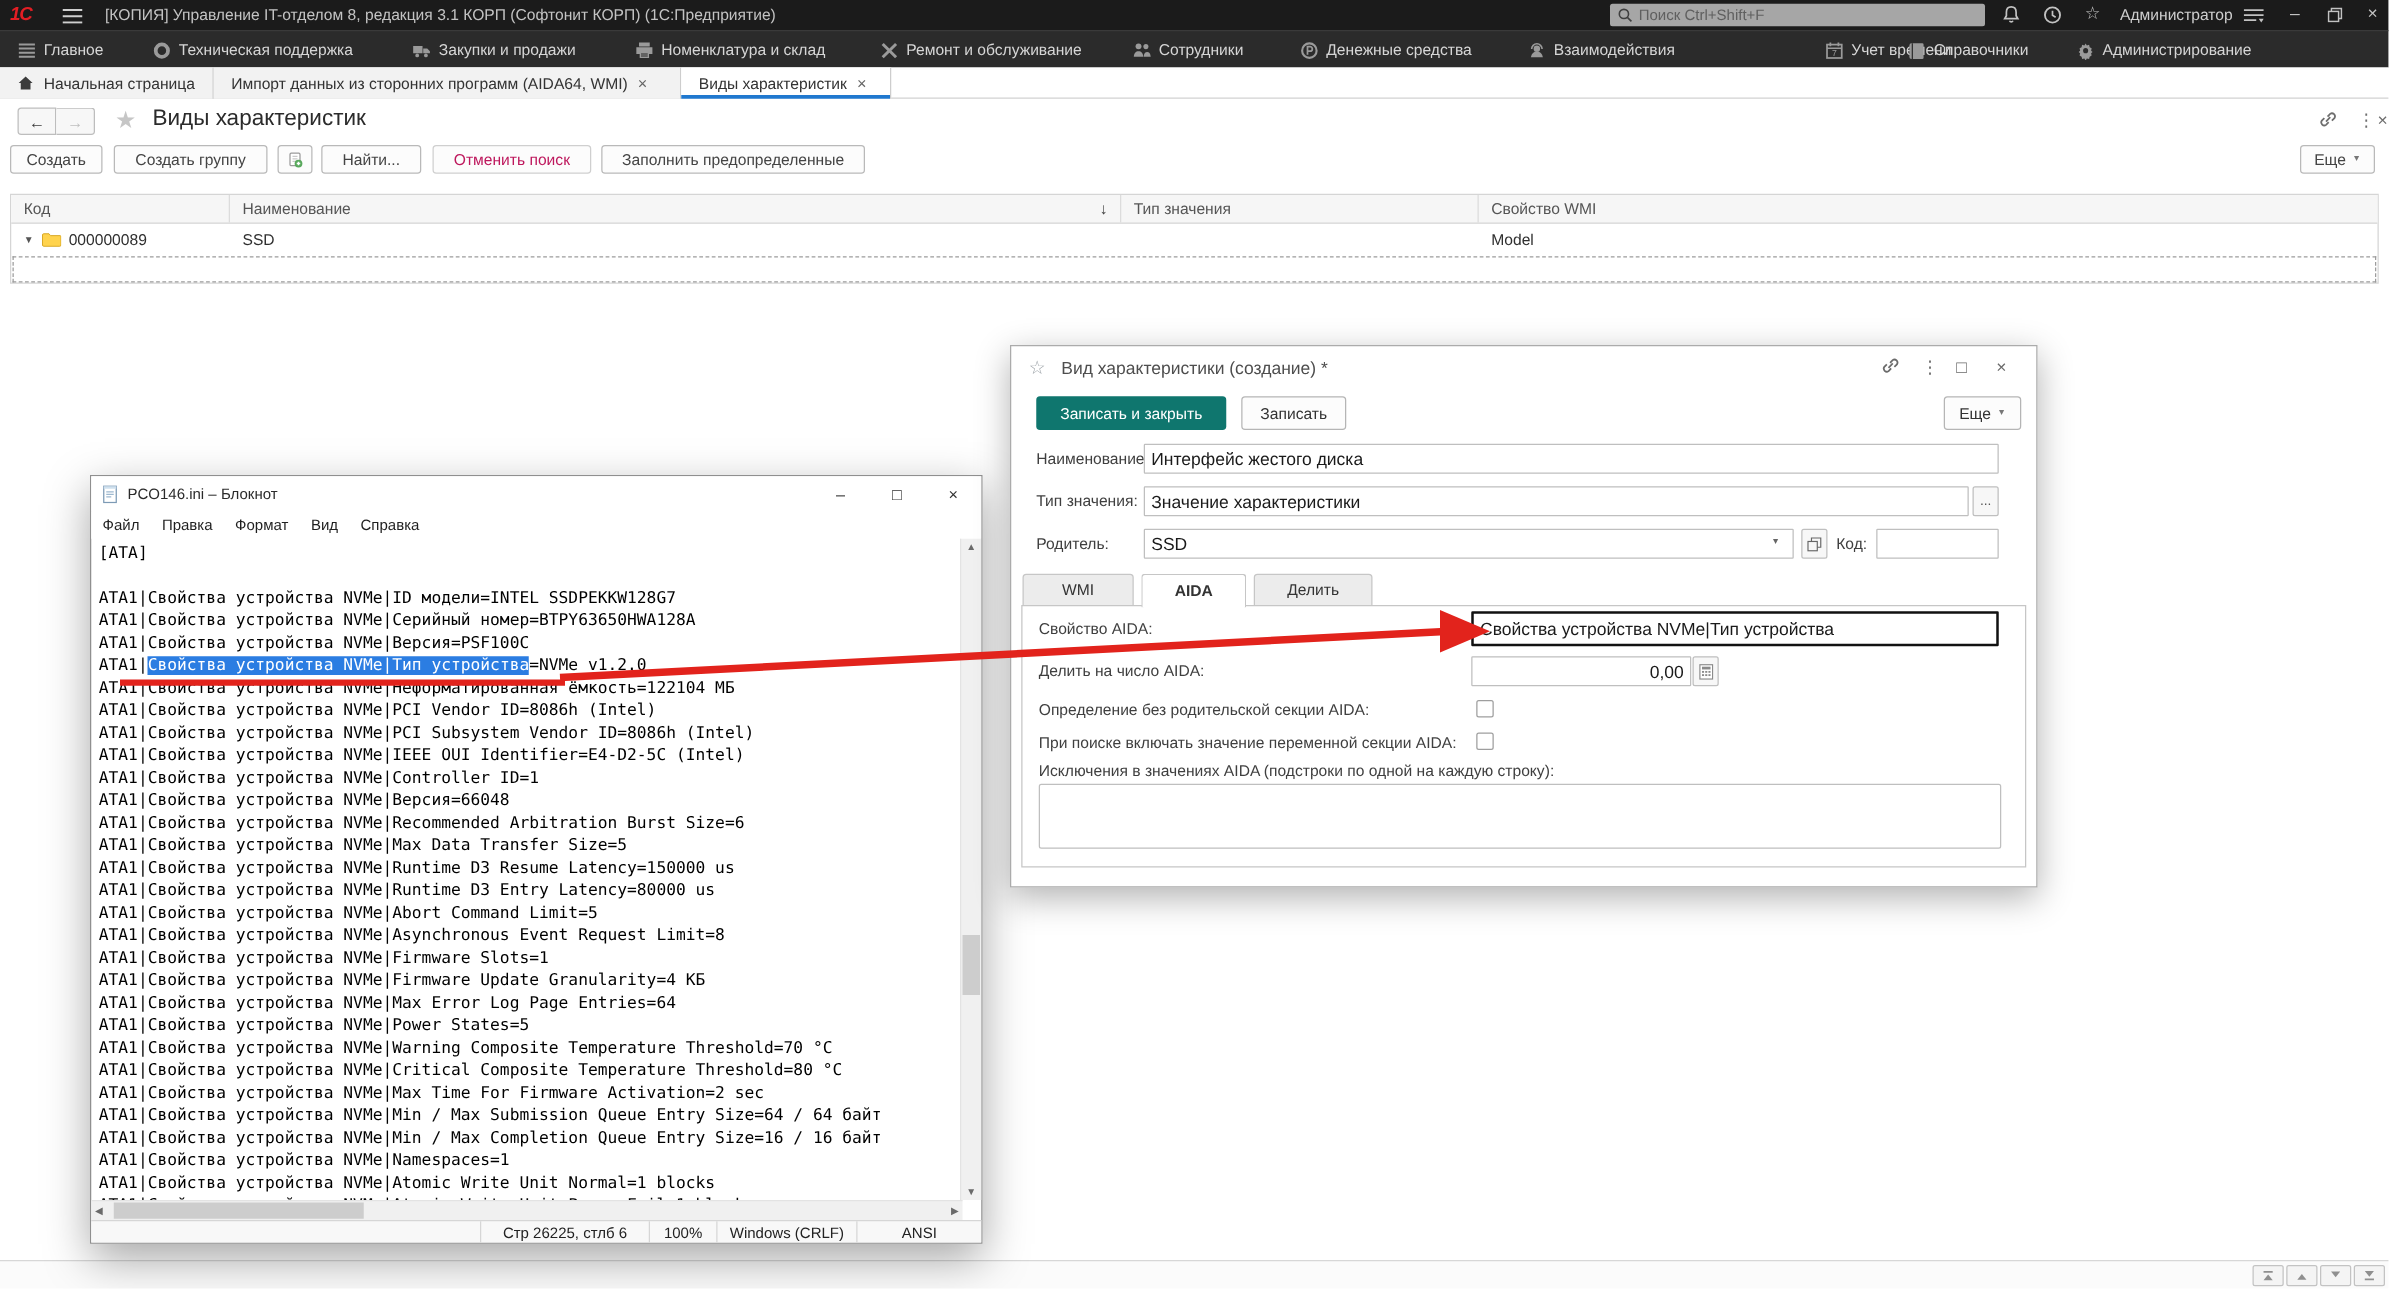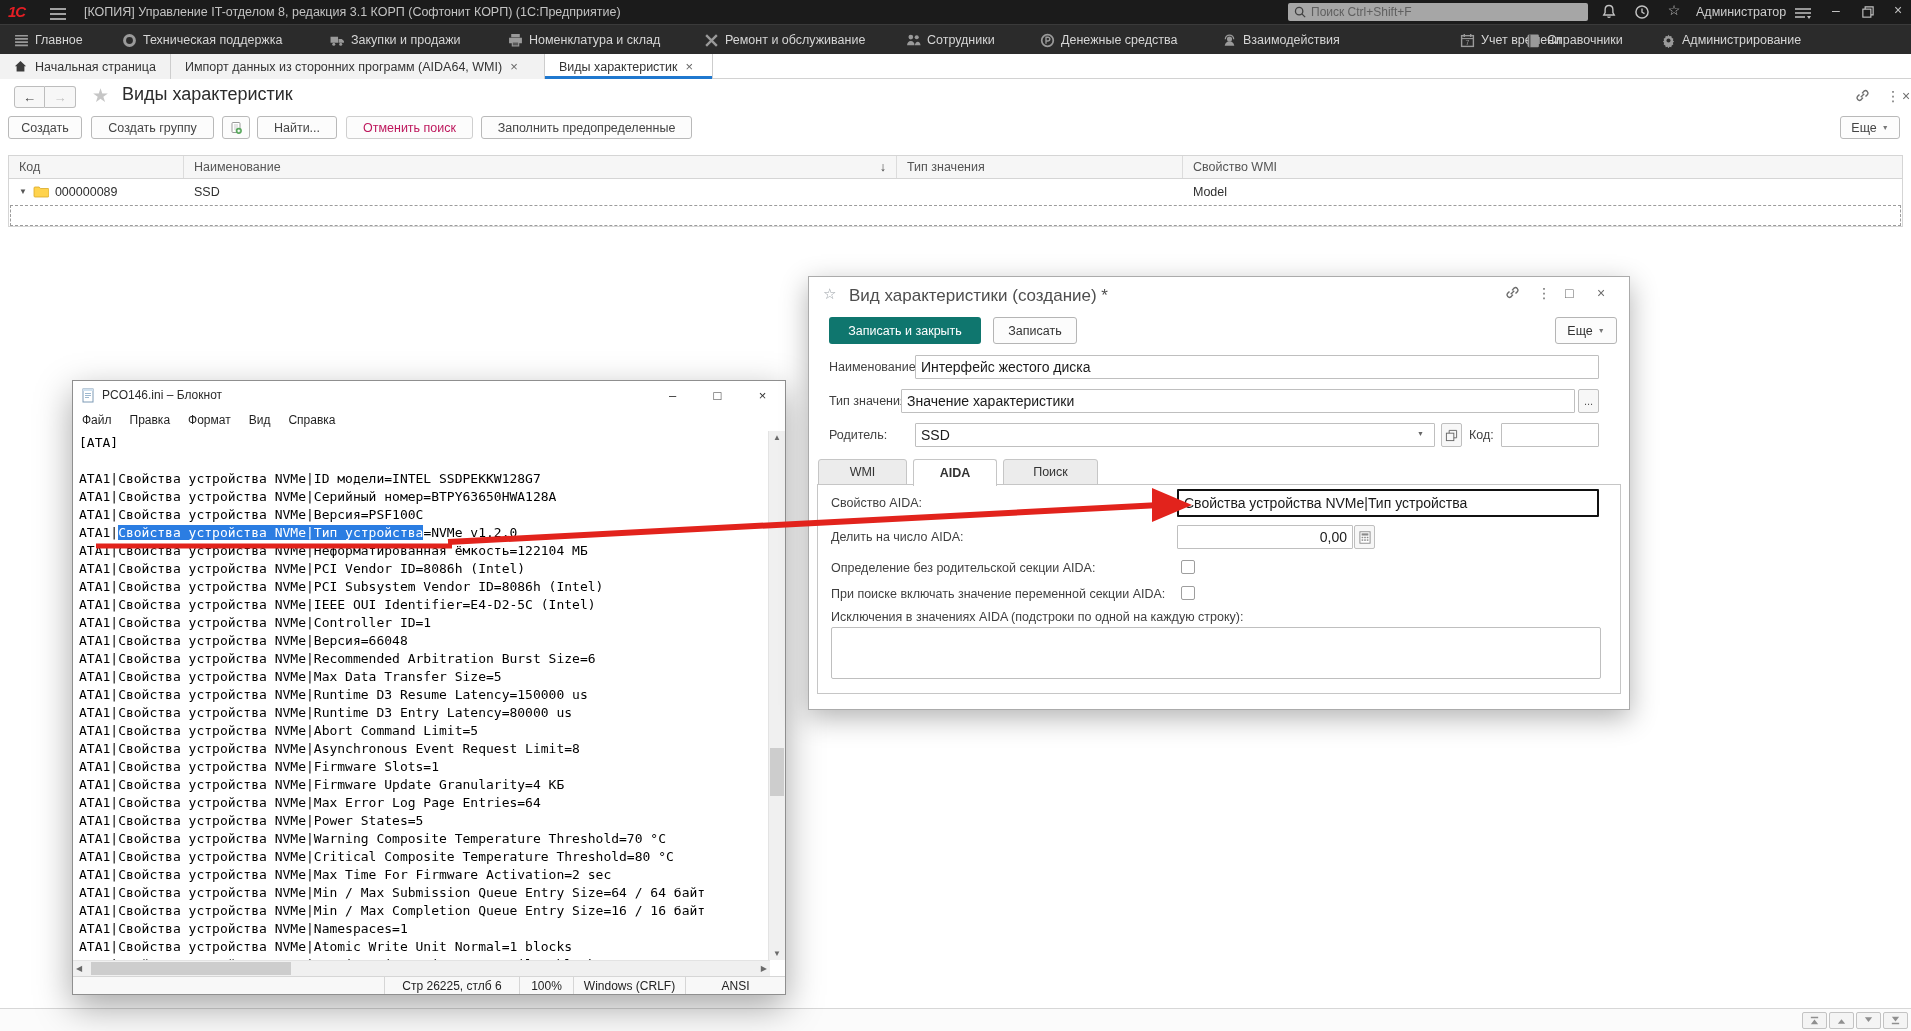--- a/index.html
+++ b/index.html
@@ -62,21 +62,21 @@
 .nsel{background:#2b7de2;color:#fff}
 .np-vscroll{position:absolute;right:0;top:50px;width:17px;height:529px;background:#f0f0f0;border-left:1px solid #e3e3e3}
 .np-hscroll{position:absolute;left:0;top:579px;width:697px;height:16px;background:#f0f0f0;border-top:1px solid #e3e3e3}
 .sarrow{position:absolute;color:#6a6a6a;font-size:8px}
 .thumb{position:absolute;background:#cdcdcd}
 .np-status{position:absolute;left:0;top:595px;right:0;height:18px;border-top:1px solid #d6d6d6;display:flex;align-items:center;font-size:12px;color:#222;background:#f8f8f8}
 .np-status .cell{height:100%;display:flex;align-items:center;justify-content:center;border-left:1px solid #d6d6d6}
 
 .dlg{position:absolute;left:808px;top:276px;width:822px;height:434px;background:#fff;border:1px solid #ababab;box-shadow:0 8px 26px rgba(0,0,0,.3);z-index:30}
 .dlg-star{position:absolute;left:14px;top:8px;font-size:15px;color:#9aa0a6}
-.dlg-title{position:absolute;left:40px;top:9px;font-size:17px;color:#4e4e4e}
+.dlg-title{position:absolute;left:40px;top:9px;font-size:14px;color:#4e4e4e}
 .dlg-hic{position:absolute;top:8px;color:#6b6b6b;font-size:14px}
 .btn-dark{position:absolute;left:20px;top:40px;width:152px;height:27px;background:#0f766e;color:#fff;border-radius:3px;font-size:12.5px;display:flex;align-items:center;justify-content:center}
 .btn{height:27px;border:1px solid #b5b5b5;border-radius:3px;background:#fcfcfc;font-size:12.5px;color:#333;display:flex;align-items:center;justify-content:center}
 .flabel{position:absolute;font-size:12.5px;color:#3f3f3f;white-space:nowrap}
 .tin{position:absolute;height:24px;border:1px solid #bfbfbf;border-radius:1px;font-size:14px;font-family:"Liberation Sans",sans-serif;padding:0 5px;color:#1a1a1a;outline:none;background:#fff}
 .sq{position:absolute;width:21px;height:24px;border:1px solid #bfbfbf;background:#f7f7f7;display:flex;align-items:center;justify-content:center;font-size:11px;color:#555;border-radius:2px}
 .dtab{position:absolute;top:182px;height:26px;border:1px solid #c6c6c6;border-radius:3px 3px 0 0;background:#ececec;font-size:12.5px;color:#333;display:flex;align-items:center;justify-content:center;z-index:2}
 .dtab.active{background:#fff;font-weight:bold;height:27px;border-bottom:none;z-index:4}
 .dpanel{position:absolute;left:8px;top:207px;right:8px;bottom:15px;border:1px solid #c6c6c6;background:#fff;z-index:3}
 .cbx{position:absolute;width:14px;height:14px;border:1px solid #9e9e9e;border-radius:2px;background:#fff}
@@ -390,38 +390,38 @@
     <div class="btn" style="position:absolute;left:184px;top:40px;width:84px">Записать</div>
     <div class="btn" style="position:absolute;right:12px;top:40px;width:62px">
       <span>Еще</span>
         <span class="caret">▼</span>
     </div>
 
     <span class="flabel" style="left:20px;top:83px">Наименование:</span>
     <input class="tin" style="left: 106px; top: 78px; right: 30px;" value="Интерфейс жестого диска">
 
     <span class="flabel" style="left:20px;top:117px">Тип значения:</span>
-    <input class="tin" style="left: 92px; top: 112px; right: 54px;" value="Значение характеристики">
+    <input class="tin" style="left: 106px; top: 112px; right: 54px;" value="Значение характеристики">
     <span class="sq" style="right:30px;top:112px">...</span>
 
     <span class="flabel" style="left:20px;top:151px">Родитель:</span>
     <input class="tin" style="left: 106px; top: 146px; width: 520px;" value="SSD">
     <span style="position:absolute;left:608px;top:153px;font-size:7px;color:#666">▼</span>
     <span class="sq" style="left:632px;top:146px">
       <svg width="13" height="13" viewBox="0 0 14 14">
           <rect x="1.5" y="4.5" width="8" height="8" fill="none" stroke="#666"></rect>
           <path d="M4.5 4.5v-3h8v8h-3" fill="none" stroke="#666"></path>
         </svg>
     </span>
     <span class="flabel" style="left:660px;top:151px">Код:</span>
     <input class="tin" style="left: 692px; top: 146px; right: 30px;" value="">
 
     <div class="dtab" style="left:9px;width:89px">WMI</div>
     <div class="dtab active" style="left:104px;width:84px">AIDA</div>
-    <div class="dtab" style="left:194px;width:95px">Поиск</div>
+    <div class="dtab" style="left:194px;width:95px">Делить</div>
     <div class="dpanel"></div>
 
     <span class="flabel z5" style="left:22px;top:219px">Свойство AIDA:</span>
     <input class="tin z5" style="left: 368px; top: 212px; right: 30px; height: 28px; border: 2px solid rgb(17, 17, 17);" value="Свойства устройства NVMe|Тип устройства">
 
     <span class="flabel z5" style="left:22px;top:253px">Делить на число AIDA:</span>
     <input class="tin z5" style="left: 368px; top: 248px; width: 176px; text-align: right;" value="0,00">
     <span class="sq z5" style="left:545px;top:248px">
       <svg width="12" height="13" viewBox="0 0 13 14">
           <rect x="1" y=".8" width="11" height="12.4" fill="#fff" stroke="#8a8a8a"></rect>

